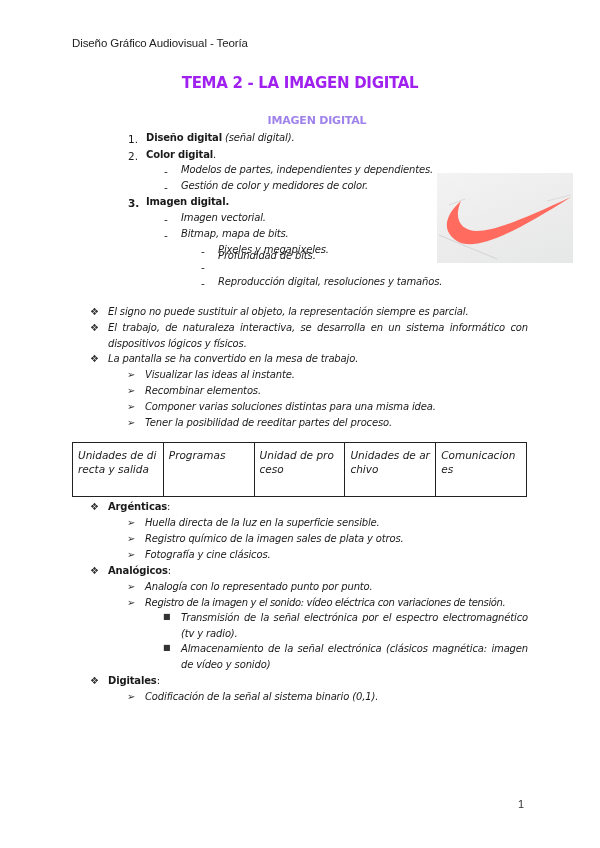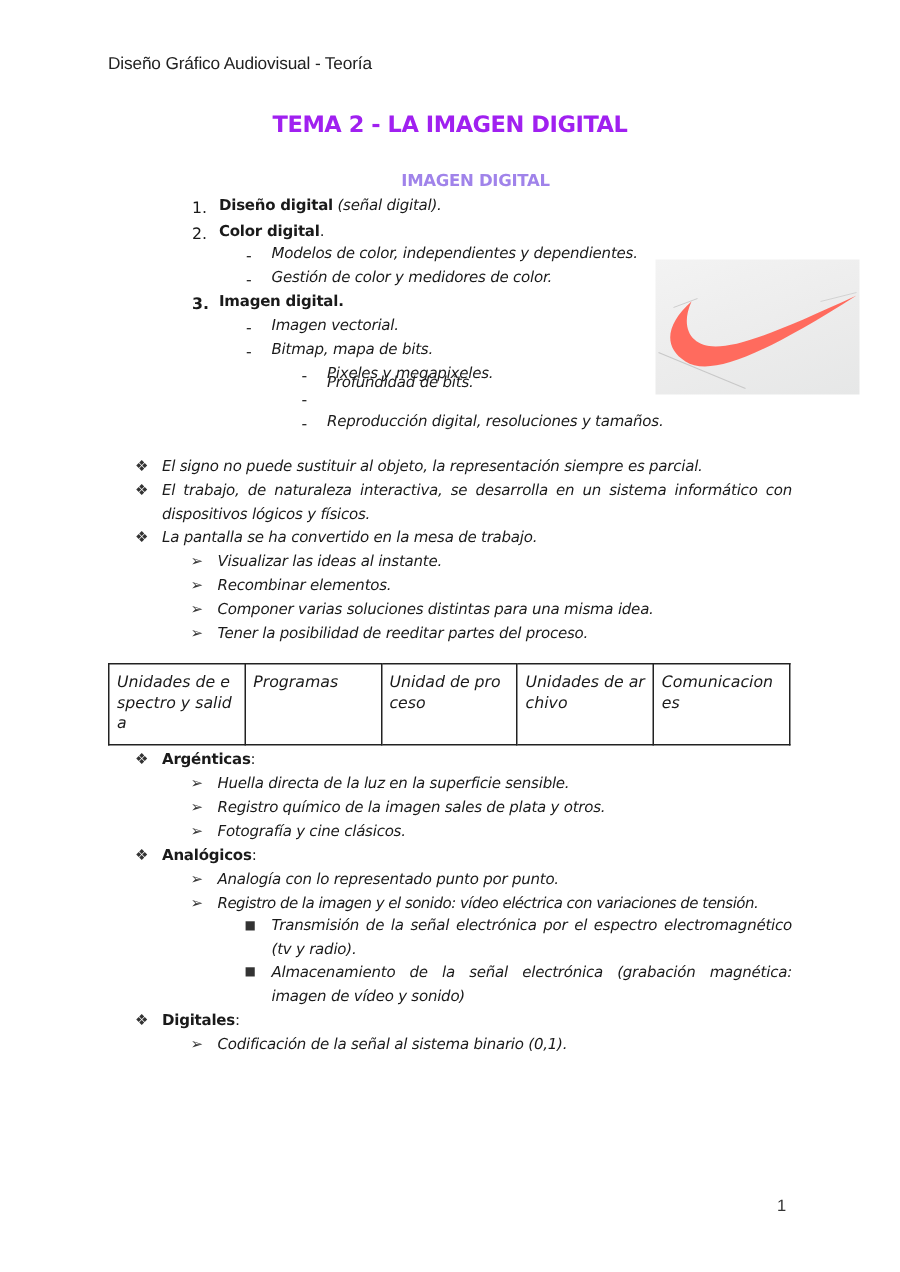--- a/index.html
+++ b/index.html
@@ -62,21 +62,21 @@
   <span class="num" style="left:128px;top:133px;">1.</span>
   <div class="line" style="left:146px;top:130px;">
     <span class="b">Diseño digital</span><span class="it"> (señal digital).</span>
   </div>
 
   <span class="num" style="left:128px;top:150px;">2.</span>
   <div class="line" style="left:146px;top:147px;">
     <span class="b">Color digital</span><span>.</span>
   </div>
   <span class="dash" style="left:164px;top:165px;">-</span>
-  <div class="line it" style="left:181px;top:162px;">Modelos de color, independientes y dependientes.</div>
+  <div class="line it" style="left:181px;top:162px;">Modelos de partes, independientes y dependientes.</div>
   <span class="dash" style="left:164px;top:181px;">-</span>
   <div class="line it" style="left:181px;top:178px;">Gestión de color y medidores de color.</div>
 
   <span class="num b" style="left:128px;top:197px;">3.</span>
   <div class="line" style="left:146px;top:194px;">
     <span class="b">Imagen digital.</span>
   </div>
   <span class="dash" style="left:164px;top:213px;">-</span>
   <div class="line it" style="left:181px;top:210px;">Imagen vectorial.</div>
   <span class="dash" style="left:164px;top:229px;">-</span>
@@ -115,21 +115,21 @@
   <div class="line it" style="left:145px;top:383px;text-align:center;">Recombinar elementos.</div>
   <span class="glyph" style="left:127px;top:401px;">➢</span>
   <div class="line it" style="left:145px;top:399px;">Componer varias soluciones distintas para una misma idea.</div>
   <span class="glyph" style="left:127px;top:417px;">➢</span>
   <div class="line it" style="left:145px;top:415px;">Tener la posibilidad de reeditar partes del proceso.</div>
 </div>
 
 <table class="units">
   <tbody>
       <tr>
-    <td>Unidades de espectro y salida</td>
+    <td>Unidades de directa y salida</td>
     <td>Programas</td>
     <td>Unidad de proceso</td>
     <td>Unidades de archivo</td>
     <td>Comunicaciones</td>
   </tr>
 </tbody>
   </table>
 
 <div>
   <span class="glyph" style="left:90px;top:501px;">❖</span>
@@ -144,21 +144,21 @@
   <span class="glyph" style="left:90px;top:565px;">❖</span>
   <div class="line" style="left:108px;top:563px;"><span class="b">Analógicos</span>:</div>
   <span class="glyph" style="left:127px;top:581px;">➢</span>
   <div class="line it" style="left:145px;top:579px;">Analogía con lo representado punto por punto.</div>
   <span class="glyph" style="left:127px;top:597px;">➢</span>
   <div class="line it" style="left:145px;top:595px;letter-spacing:-0.35px;">Registro de la imagen y el sonido: vídeo eléctrica con variaciones de tensión.</div>
 
   <span class="glyph" style="left:163px;top:612px;font-size:8px;">■</span>
   <div class="line it justify" style="left:181px;top:610px;width:347px;">Transmisión de la señal electrónica por el espectro electromagnético (tv y radio).</div>
   <span class="glyph" style="left:163px;top:643px;font-size:8px;">■</span>
-  <div class="line it justify" style="left:181px;top:641px;width:347px;">Almacenamiento de la señal electrónica (grabación magnética: imagen de vídeo y sonido)</div>
+  <div class="line it justify" style="left:181px;top:641px;width:347px;">Almacenamiento de la señal electrónica (clásicos magnética: imagen de vídeo y sonido)</div>
 
   <span class="glyph" style="left:90px;top:675px;">❖</span>
   <div class="line" style="left:108px;top:673px;text-align:center;"><span class="b">Digitales</span>:</div>
   <span class="glyph" style="left:127px;top:691px;">➢</span>
   <div class="line it" style="left:145px;top:689px;">Codificación de la señal al sistema binario (0,1).</div>
 </div>
 
 <div class="abs pagenum">1</div>
 
 </body></html>

